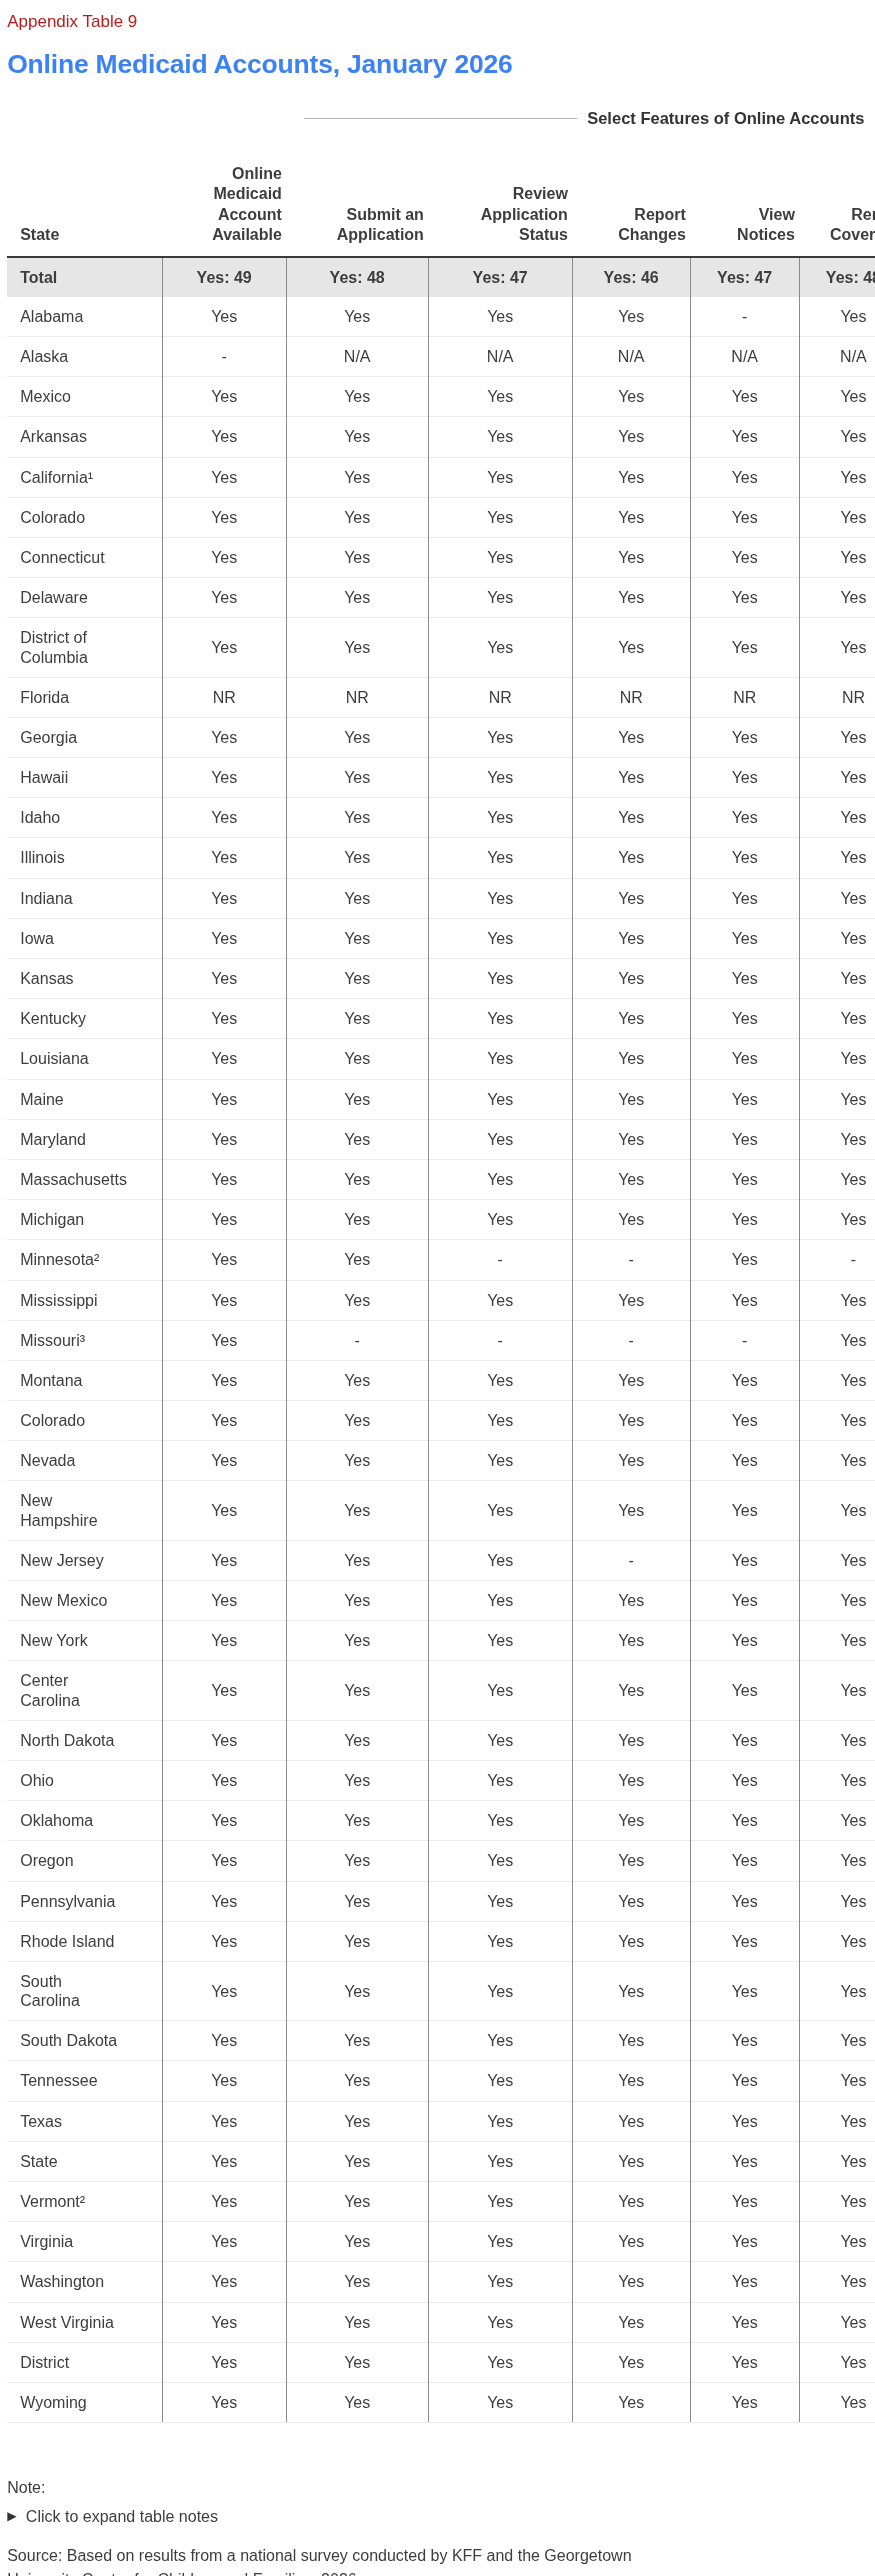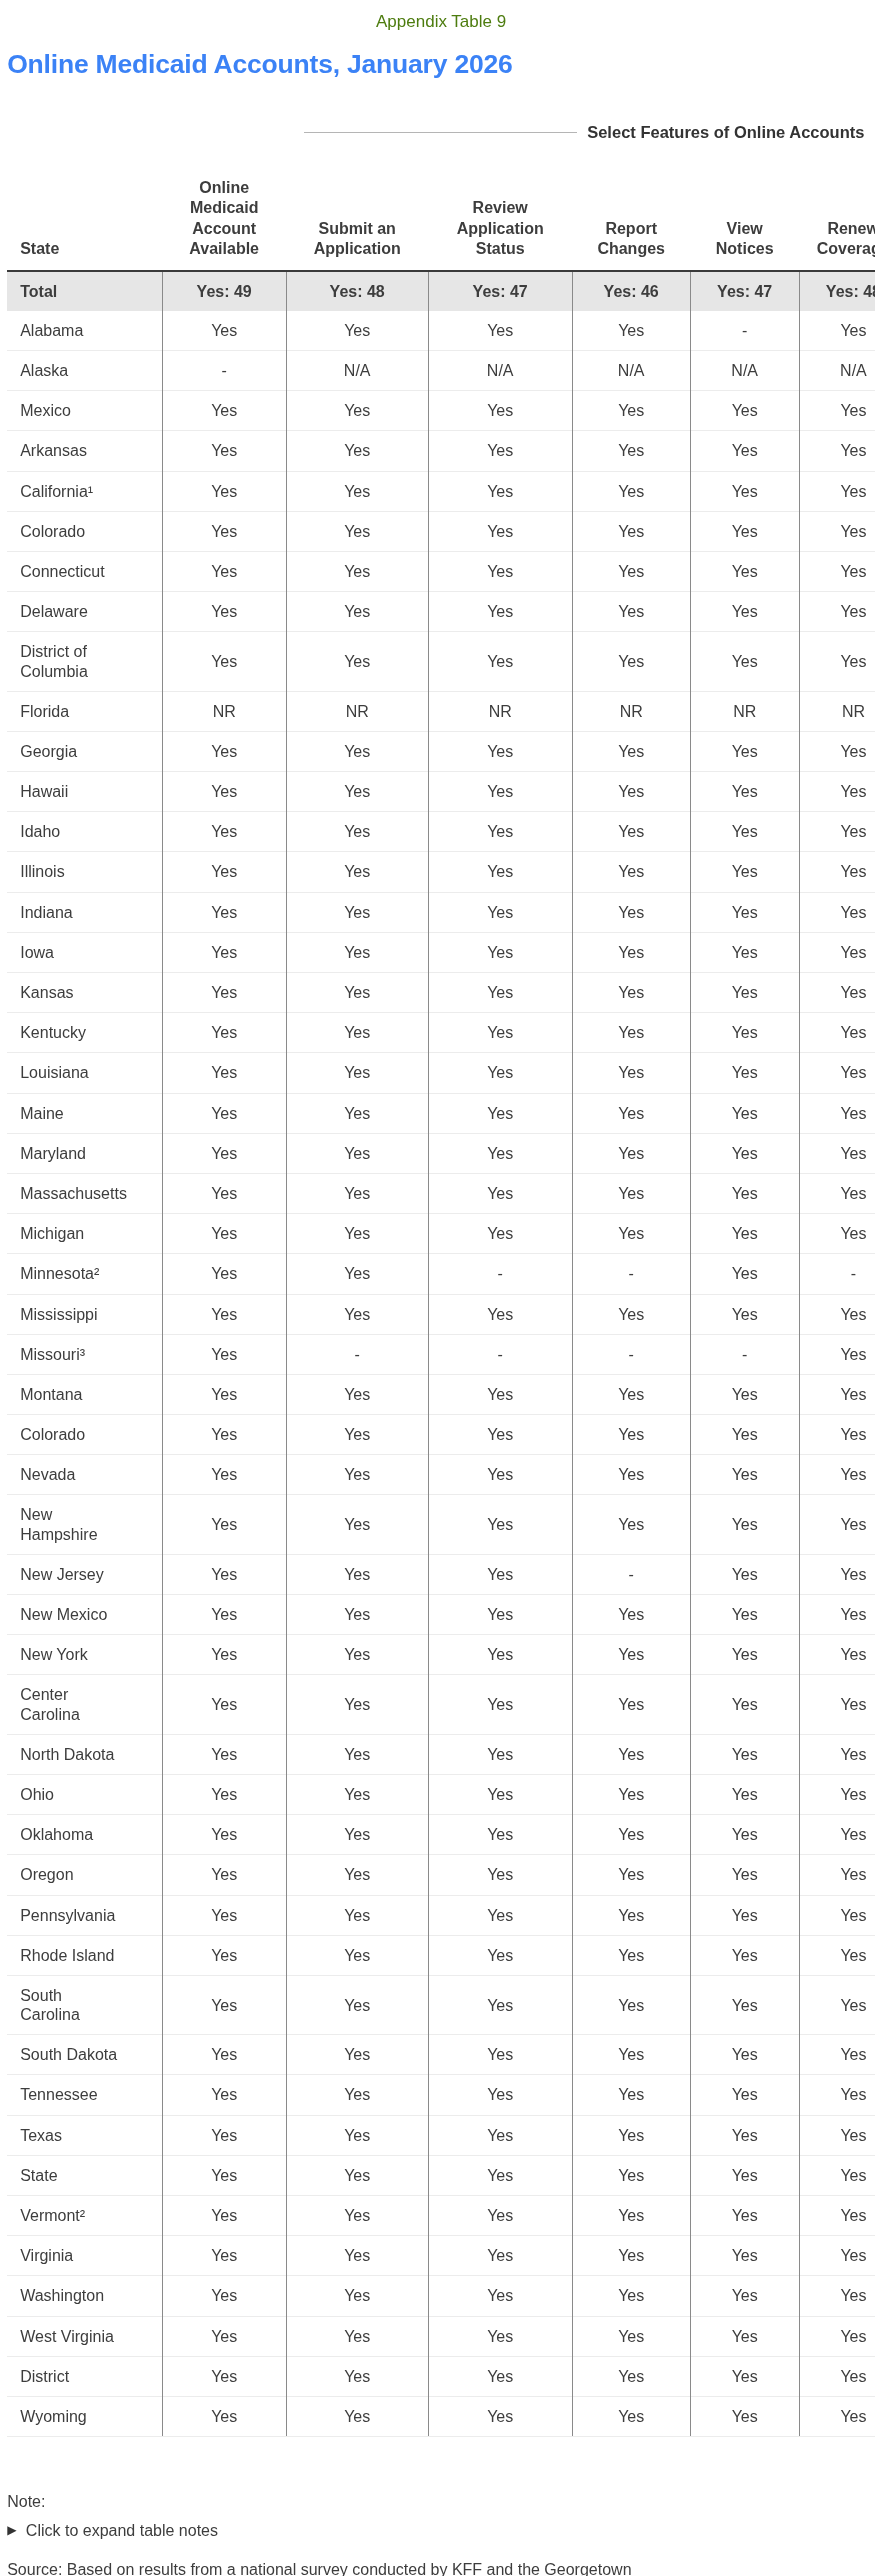--- a/index.html
+++ b/index.html
@@ -12,34 +12,33 @@
     position: relative;
     width: 875px;
     height: 2576px;
     overflow: hidden;
     box-sizing: border-box;
     padding: 11.5px 0 0 7.2px;
     background: #ffffff;
   }
   .appendix {
     font-size: 17px;
-    color: #4d7c0f;
+    color: #b91c1c;
     line-height: 1.15;
-    text-align: center;
   }
   .title {
     margin: 19.4px 0 0 0;
     font-size: 26.5px;
     font-weight: bold;
     color: #3b82f6;
     letter-spacing: -0.2px;
     line-height: 1.1;
   }
   .group-header {
-    margin-top: 42px;
+    margin-top: 28px;
     margin-left: 297px;
     height: 21.5px;
     display: flex;
     align-items: center;
     white-space: nowrap;
   }
   .group-line {
     display: inline-block;
     width: 273px;
     height: 1.4px;
@@ -58,21 +57,21 @@
     width: 899px;
     margin-top: 8.6px;
   }
   table.data th {
     vertical-align: bottom;
     height: 108px;
     padding: 0 4.3px 10px 4.3px;
     font-size: 16px;
     font-weight: bold;
     color: #3d3d3d;
-    text-align: center;
+    text-align: right;
     white-space: pre-line;
     line-height: 1.28;
     border-bottom: 2.9px solid #3a3a3a;
   }
   table.data th.state-col {
     text-align: left;
     padding-left: 13px;
   }
   table.data td {
     font-size: 16px;

